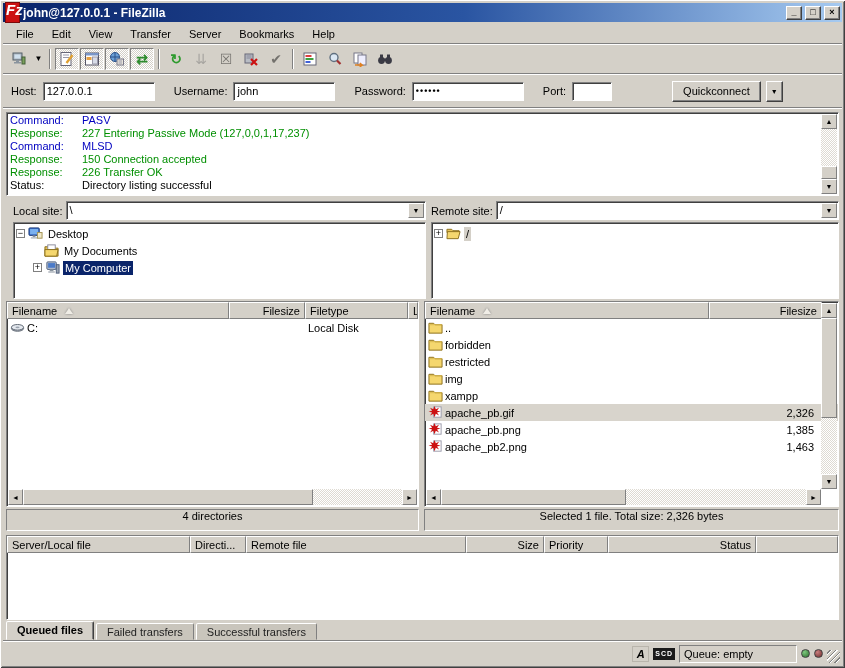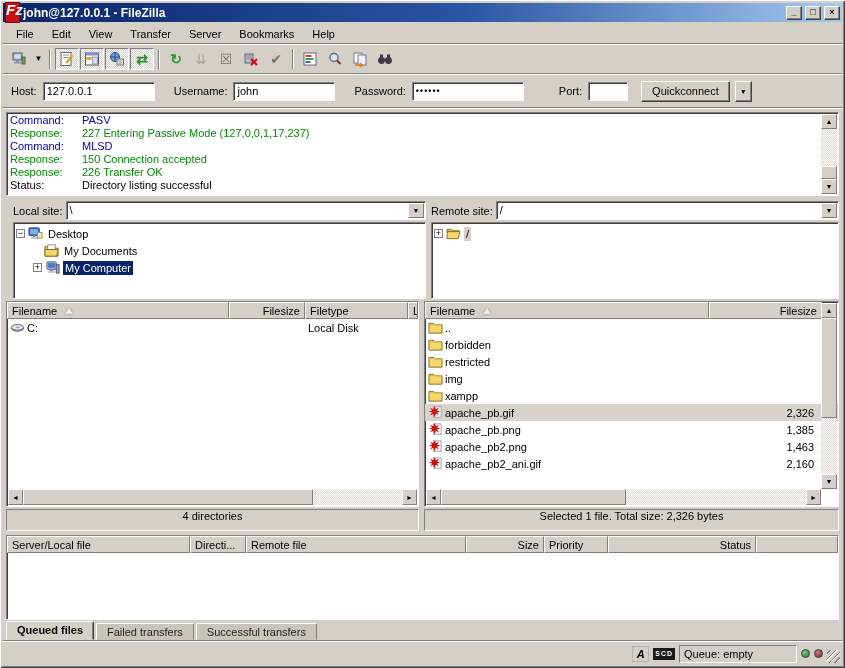--- a/index.html
+++ b/index.html
@@ -48,21 +48,21 @@
   svg.i { width:16px; height:16px; display:block; }
   svg.i14 { width:15px; height:15px; display:block; }
   
   .quickbar { height:30px; flex:0 0 30px; display:flex; align-items:center; padding-left:8px; gap:5px; }
   .qlabel { margin-right:1px; }
   .field { height:19px; background:#fff; border:1px solid; border-color:#808080 #ffffff #ffffff #808080; box-shadow: inset 1px 1px 0 #404040; padding:2px 3px; font-family:"Liberation Sans",sans-serif; font-size:11px; }
   .f-host { width:112px; }
   .f-user { width:102px; }
   .f-pass { width:112px; font-size:9px; letter-spacing:1px; font-weight:bold; }
   .f-port { width:40px; margin-right:8px; }
-  .qc-btn { height:21px; padding:2px 10px; font-size:11px; }
+  .qc-btn { height:21px; padding:2px 10px; font-size:11px;margin-left:47px; }
   .qc-drop { height:21px; width:17px; padding:0; font-size:8px; line-height:17px; text-align:center; }
   
   .log { margin:2px 3px; height:84px; flex:0 0 84px; position:relative; background:#fff; border:1px solid; border-color:#808080 #ffffff #ffffff #808080; box-shadow:inset 1px 1px 0 #404040; overflow:hidden; }
   .log-line { display:flex; line-height:13px; padding-left:3px; }
   .log-label { width:72px; flex:0 0 72px; }
   .t-command { color:#0000c0; }
   .t-response { color:#008f00; }
   .t-status { color:#000000; }
   
   .vscroll { position:absolute; top:1px; right:1px; bottom:1px; width:16px; background:repeating-conic-gradient(#ffffff 0% 25%, #dedad2 0% 50%) 0 0 / 2px 2px; display:flex; flex-direction:column; }
@@ -268,21 +268,21 @@
   </div>
   <div class="groove-h"></div>
 
   <div class="quickbar">
     <span class="qlabel">Host:</span>
     <input class="field f-host" value="127.0.0.1" style="">
     <span class="qlabel" style="margin-left:14px">Username:</span>
     <input class="field f-user" value="john" style="">
     <span class="qlabel" style="margin-left:14px">Password:</span>
     <input class="field f-pass" value="••••••" style="">
-    <span class="qlabel" style="margin-left:30px">Port:</span>
+    <span class="qlabel" style="margin-left:14px">Port:</span>
     <input class="field f-port" value="" style="">
     <button class="qc-btn raised">Quickconnect</button>
     <button class="qc-drop raised"><span style="font-size:7px">▼</span></button>
   </div>
   <div class="groove-h"></div>
 
   <div class="log">
     <div style="padding-top:1px; padding-right:18px">
       <div class="log-line">
         <span class="log-label t-command">Command:</span>
@@ -552,34 +552,20 @@
                 <rect x="6" y="2" width="8" height="11" fill="#fff" stroke="#99a"></rect>
                 <path d="M7 1 L8.3 4.6 L11.8 2.9 L9.6 6.1 L13.4 7 L9.6 7.9 L11.8 11.1 L8.3 9.4 L7 13 L5.7 9.4 L2.2 11.1 L4.4 7.9 L0.6 7 L4.4 6.1 L2.2 2.9 L5.7 4.6 Z" fill="#cc1111"></path>
               </svg>
             </span>
             <span>apache_pb2.png</span>
           </div>
         <div class="fcell rc-size num">
             <span>1,463</span>
           </div>
       </div>
-      <div class="frow">
-        <div class="fcell rc-name">
-            <span>
-              <svg class="i14" viewBox="0 0 16 16">
-                <rect x="6" y="2" width="8" height="11" fill="#fff" stroke="#99a"></rect>
-                <path d="M7 1 L8.3 4.6 L11.8 2.9 L9.6 6.1 L13.4 7 L9.6 7.9 L11.8 11.1 L8.3 9.4 L7 13 L5.7 9.4 L2.2 11.1 L4.4 7.9 L0.6 7 L4.4 6.1 L2.2 2.9 L5.7 4.6 Z" fill="#cc1111"></path>
-              </svg>
-            </span>
-            <span>apache_pb2_ani.gif</span>
-          </div>
-        <div class="fcell rc-size num">
-            <span>2,160</span>
-          </div>
-      </div>
 
       <div class="vscroll" style="bottom:17px">
         <button class="sb-btn raised-soft">▲</button>
         <div class="sb-thumb-v raised-soft" style="height:100px"></div>
         <div class="sb-track"></div>
         <button class="sb-btn raised-soft">▼</button>
       </div>
       <div class="hscroll" style="right:17px">
         <button class="sb-btn-h raised-soft">◄</button>
         <div class="sb-thumb-h raised-soft" style="width:185px"></div>

